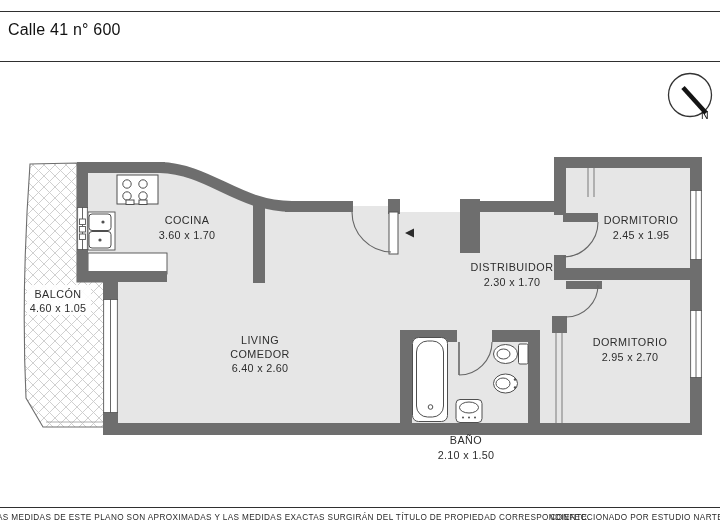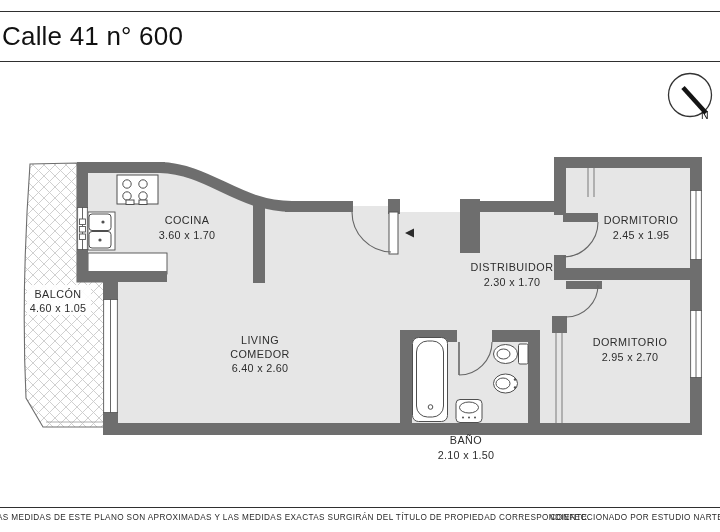--- a/index.html
+++ b/index.html
@@ -2,21 +2,21 @@
 <html><head>
 <meta charset="utf-8">
 <style>
   html,body{margin:0;padding:0;background:#ffffff;}
   body{width:720px;height:532px;position:relative;overflow:hidden;
        font-family:"Liberation Sans",sans-serif;}
   .rule{position:absolute;left:0;right:0;height:1.4px;background:#2f2f2f;}
   #rule-top{top:11px;}
   #rule-title{top:61px;}
   #rule-footer{top:507px;}
-  .page-title{position:absolute;left:2px;top:21px;font-size:26px;color:#111;
+  .page-title{position:absolute;left:8px;top:21px;font-size:16px;color:#111;
       letter-spacing:.2px;}
   .footer-text{position:absolute;top:513px;font-size:8.2px;color:#2a2a2a;
       letter-spacing:.38px;white-space:nowrap;}
   #footer-left{left:-3px;}
   #footer-right{right:-3px;}
   svg text{fill:#2d2d2d;font-family:"Liberation Sans",sans-serif;}
   .room-name{font-size:10.8px;letter-spacing:.45px;}
   .room-dims{font-size:10.8px;letter-spacing:.3px;}
   .north-n{font-size:10.5px;fill:#111;}
 </style>

